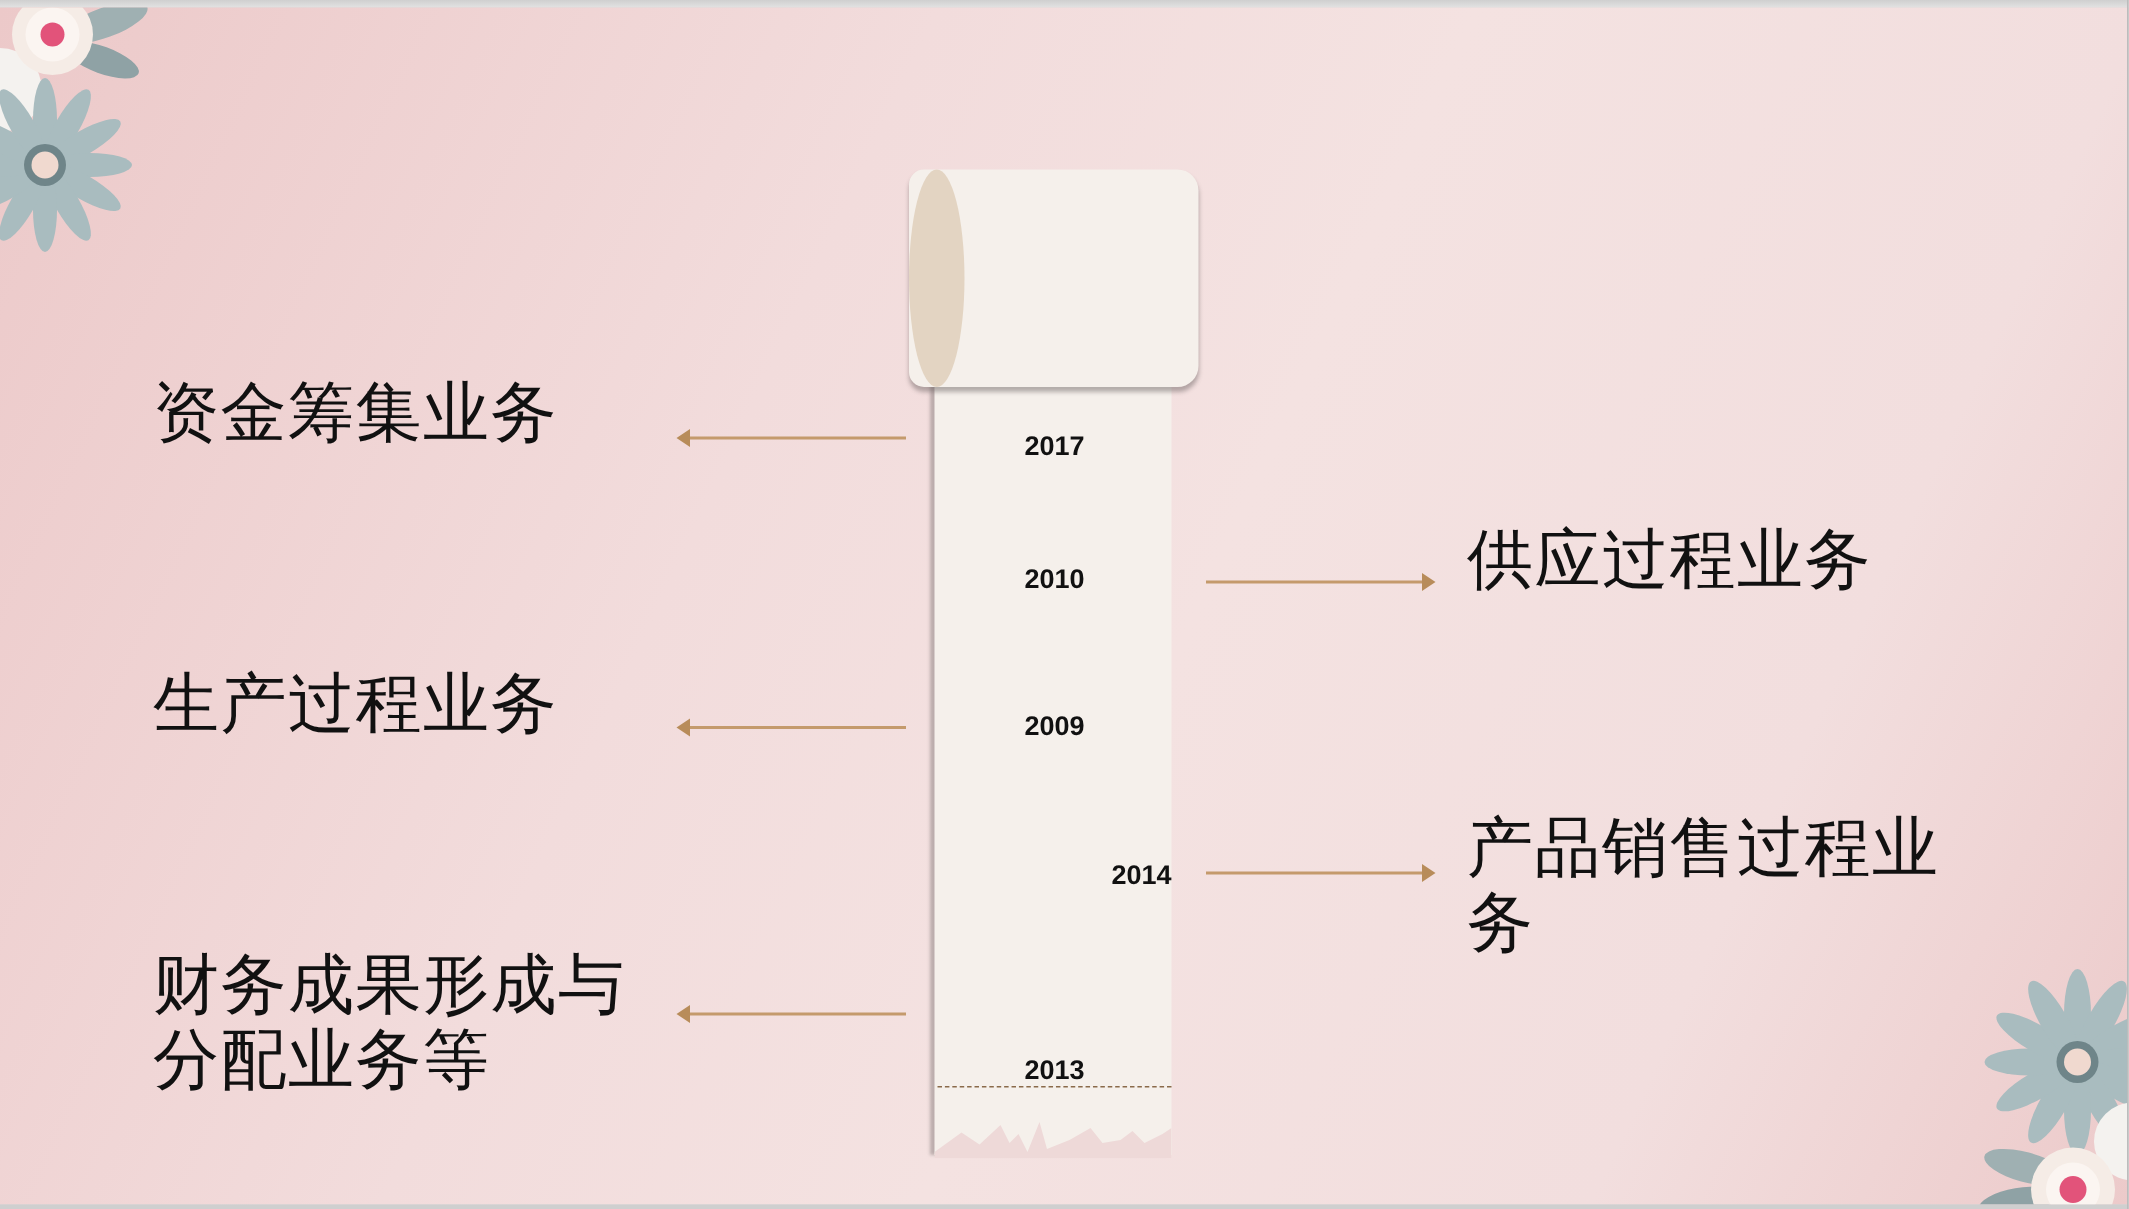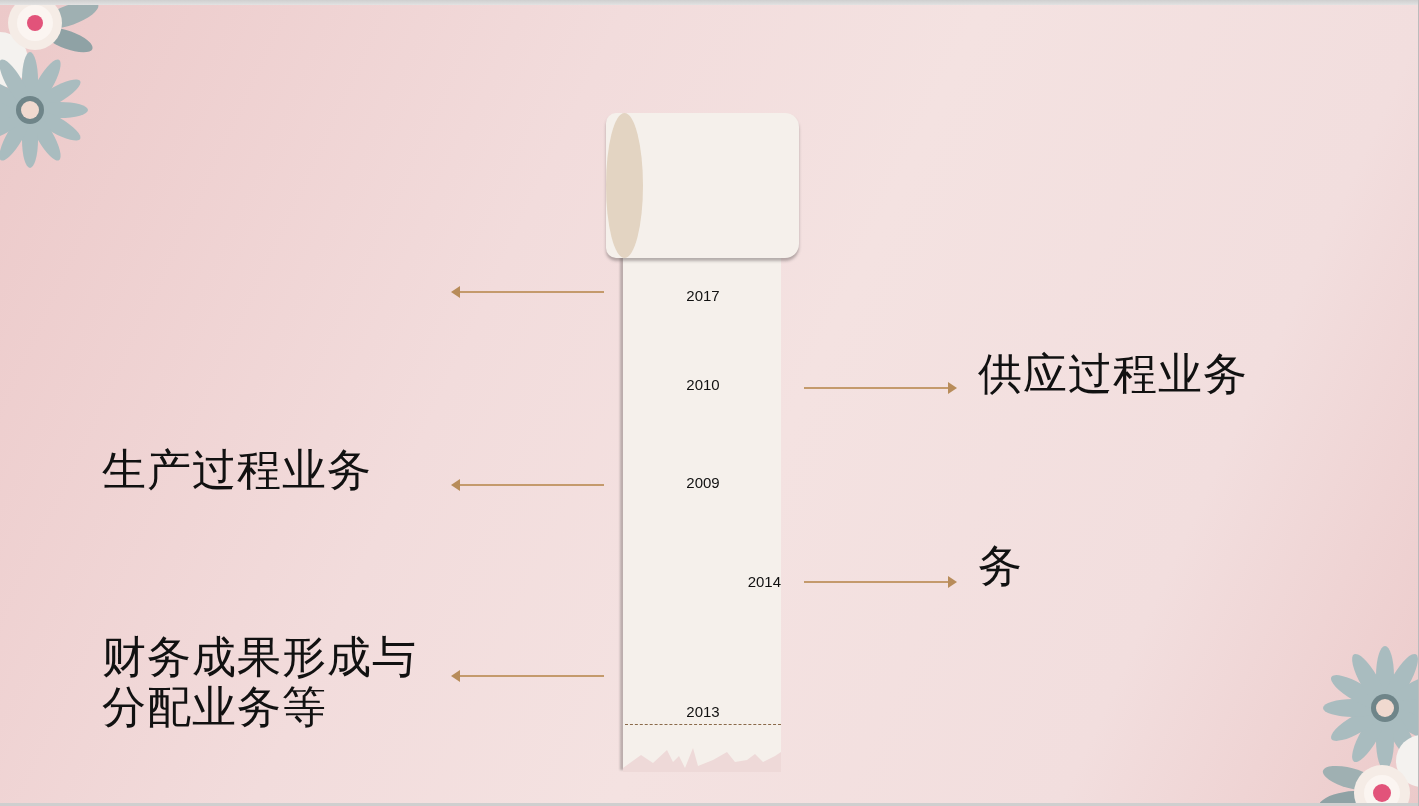--- a/index.html
+++ b/index.html
@@ -4,21 +4,21 @@
 <style>
   html,body{margin:0;padding:0;}
   body{width:1419px;height:806px;overflow:hidden;background:#d6d6d6;font-family:"DejaVu Sans",sans-serif;}
   .topbar{position:absolute;left:0;top:0;width:1419px;height:5px;background:linear-gradient(#cfcfcf,#e2e2e2);}
   .slide{position:absolute;left:0;top:5px;width:1418px;height:798px;
     background:linear-gradient(115deg,#ecc9c9 0%,#f2dcdc 35%,#f4e2e1 55%,#f2dede 80%,#eccaca 100%);overflow:hidden;}
   .bottombar{position:absolute;left:0;top:803px;width:1419px;height:3px;background:#cfcfcf;}
   .rightedge{position:absolute;left:1418px;top:0;width:1px;height:806px;background:#bcbcbc;}
 
   .label{position:absolute;font-size:44px;line-height:50px;color:#111;letter-spacing:1px;font-family:"DejaVu Sans",sans-serif;}
-  .year{position:absolute;left:625px;width:156px;text-align:center;font-family:"Liberation Sans",sans-serif;font-size:15px;color:#111;}
+  .year{position:absolute;left:625px;width:156px;text-align:center;font-family:"Liberation Sans",sans-serif;font-size:18px;color:#111;font-weight:bold;}
 
   .arrow{position:absolute;height:2px;background:#c49a6c;}
   .arrow.left::before{content:"";position:absolute;left:-8px;top:-5px;border-right:9px solid #b88c5a;border-top:6px solid transparent;border-bottom:6px solid transparent;}
   .arrow.right::after{content:"";position:absolute;right:-8px;top:-5px;border-left:9px solid #b88c5a;border-top:6px solid transparent;border-bottom:6px solid transparent;}
 
   .paper{position:absolute;left:623px;top:250px;width:158px;height:520px;background:#f5f0eb;
     box-shadow:-3px 0 2px rgba(120,110,110,0.45);}
   .dash{position:absolute;left:625px;top:724px;width:156px;border-top:1px dashed #8a6a4a;}
   .roll{position:absolute;left:606px;top:113px;width:193px;height:145px;background:#f5f0eb;border-radius:10px 14px 14px 10px;
     box-shadow:0 3px 3px rgba(100,90,90,0.45);}
@@ -103,26 +103,28 @@
   <div class="year" style="top:469px;">2009</div>
   <div class="year" style="top:568px;text-align:right;">2014</div>
   <div class="year" style="top:664px;margin-top:34px;">2013</div>
 
   <div class="arrow left" style="left:459px;top:286px;width:145px;"></div>
   <div class="arrow right" style="left:804px;top:382px;width:145px;"></div>
   <div class="arrow left" style="left:459px;top:479px;width:145px;"></div>
   <div class="arrow right" style="left:804px;top:576px;width:145px;"></div>
   <div class="arrow left" style="left:459px;top:670px;width:145px;"></div>
 
+  <div class="label" style="left:102px;top:246px;">资金筹集业务</div>
   <div class="label" style="left:102px;top:627px;">
     <div>财务成果形成与</div>
     <div>分配业务等</div>
   </div>
   <div class="label" style="left:102px;top:440px;">生产过程业务</div>
 
-  <div class="label" style="left:978px;top:344px;">供应过程业务</div>
+  <div class="label" style="left:978px;top:344px;font-family:Liberation Serif, serif;">供应过程业务</div>
   <div class="label" style="left:978px;top:536px;">
+    <div>产品销售过程业</div>
     <div>务</div>
   </div>
 </div>
 
 <div class="bottombar"></div>
 <div class="rightedge"></div>
 
 </body></html>

